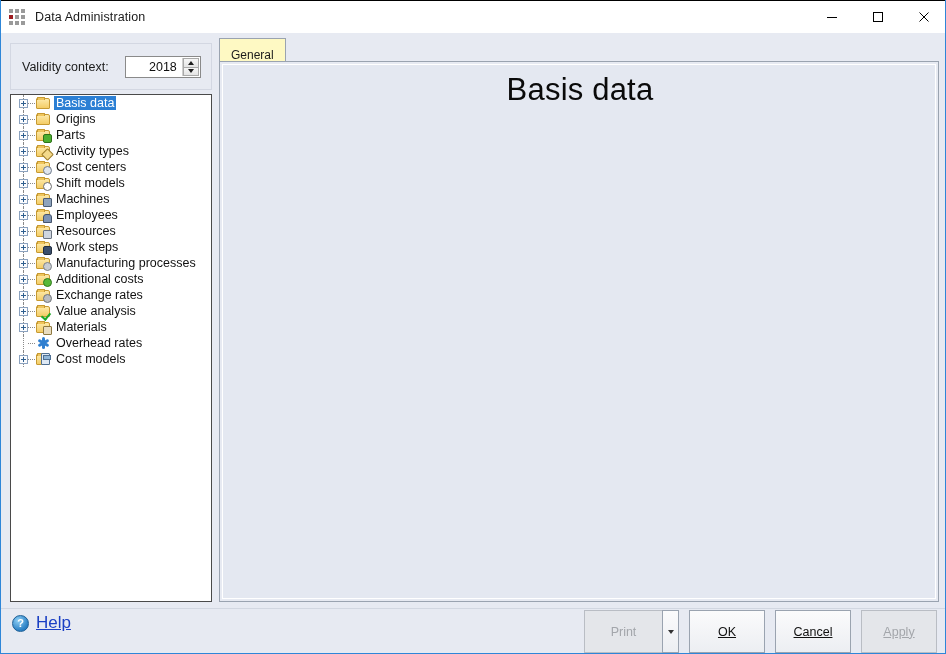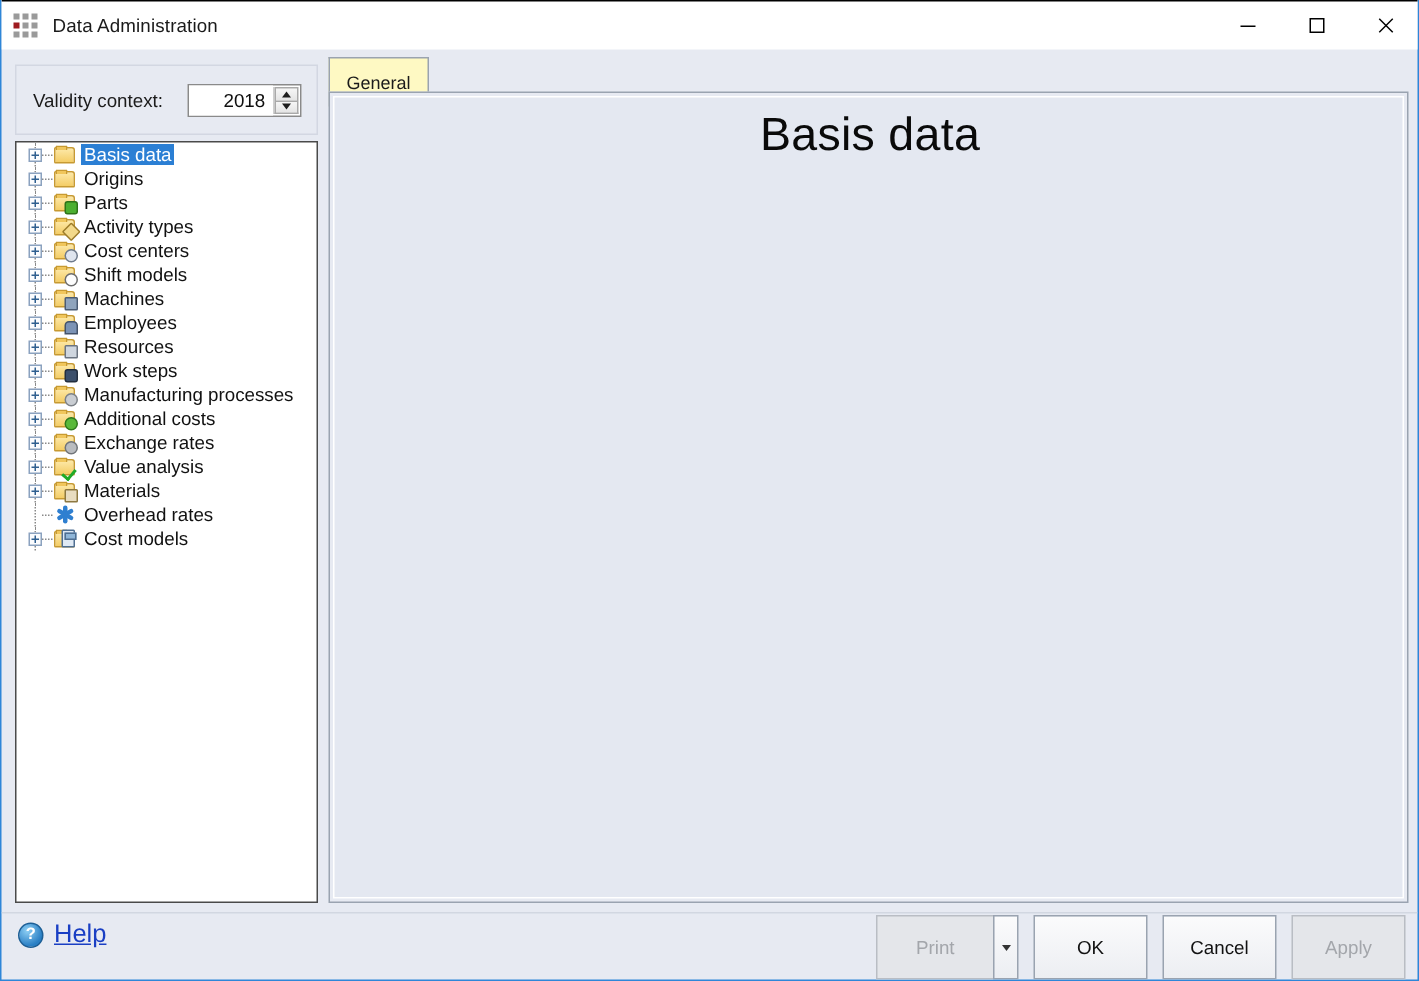--- a/index.html
+++ b/index.html
@@ -275,21 +275,21 @@
     background: linear-gradient(to bottom, #fbfbfc, #eceef2);
     border: 1px solid #9aa3b0;
     display: flex; align-items: center; justify-content: center;
   }
   #print-arrow .tri {
     width: 0; height: 0;
     border-left: 3.5px solid transparent;
     border-right: 3.5px solid transparent;
     border-top: 4px solid #333;
   }
-  #ok-btn, #cancel-btn, #apply-btn { width: 76px; }
+  #ok-btn, #cancel-btn, #apply-btn { width: 76px; text-decoration: underline; }
 </style>
 </head>
 <body>
 
 <div id="window">
 
   <div id="titlebar">
     <span id="app-icon">
       <i></i>
         <i></i>

